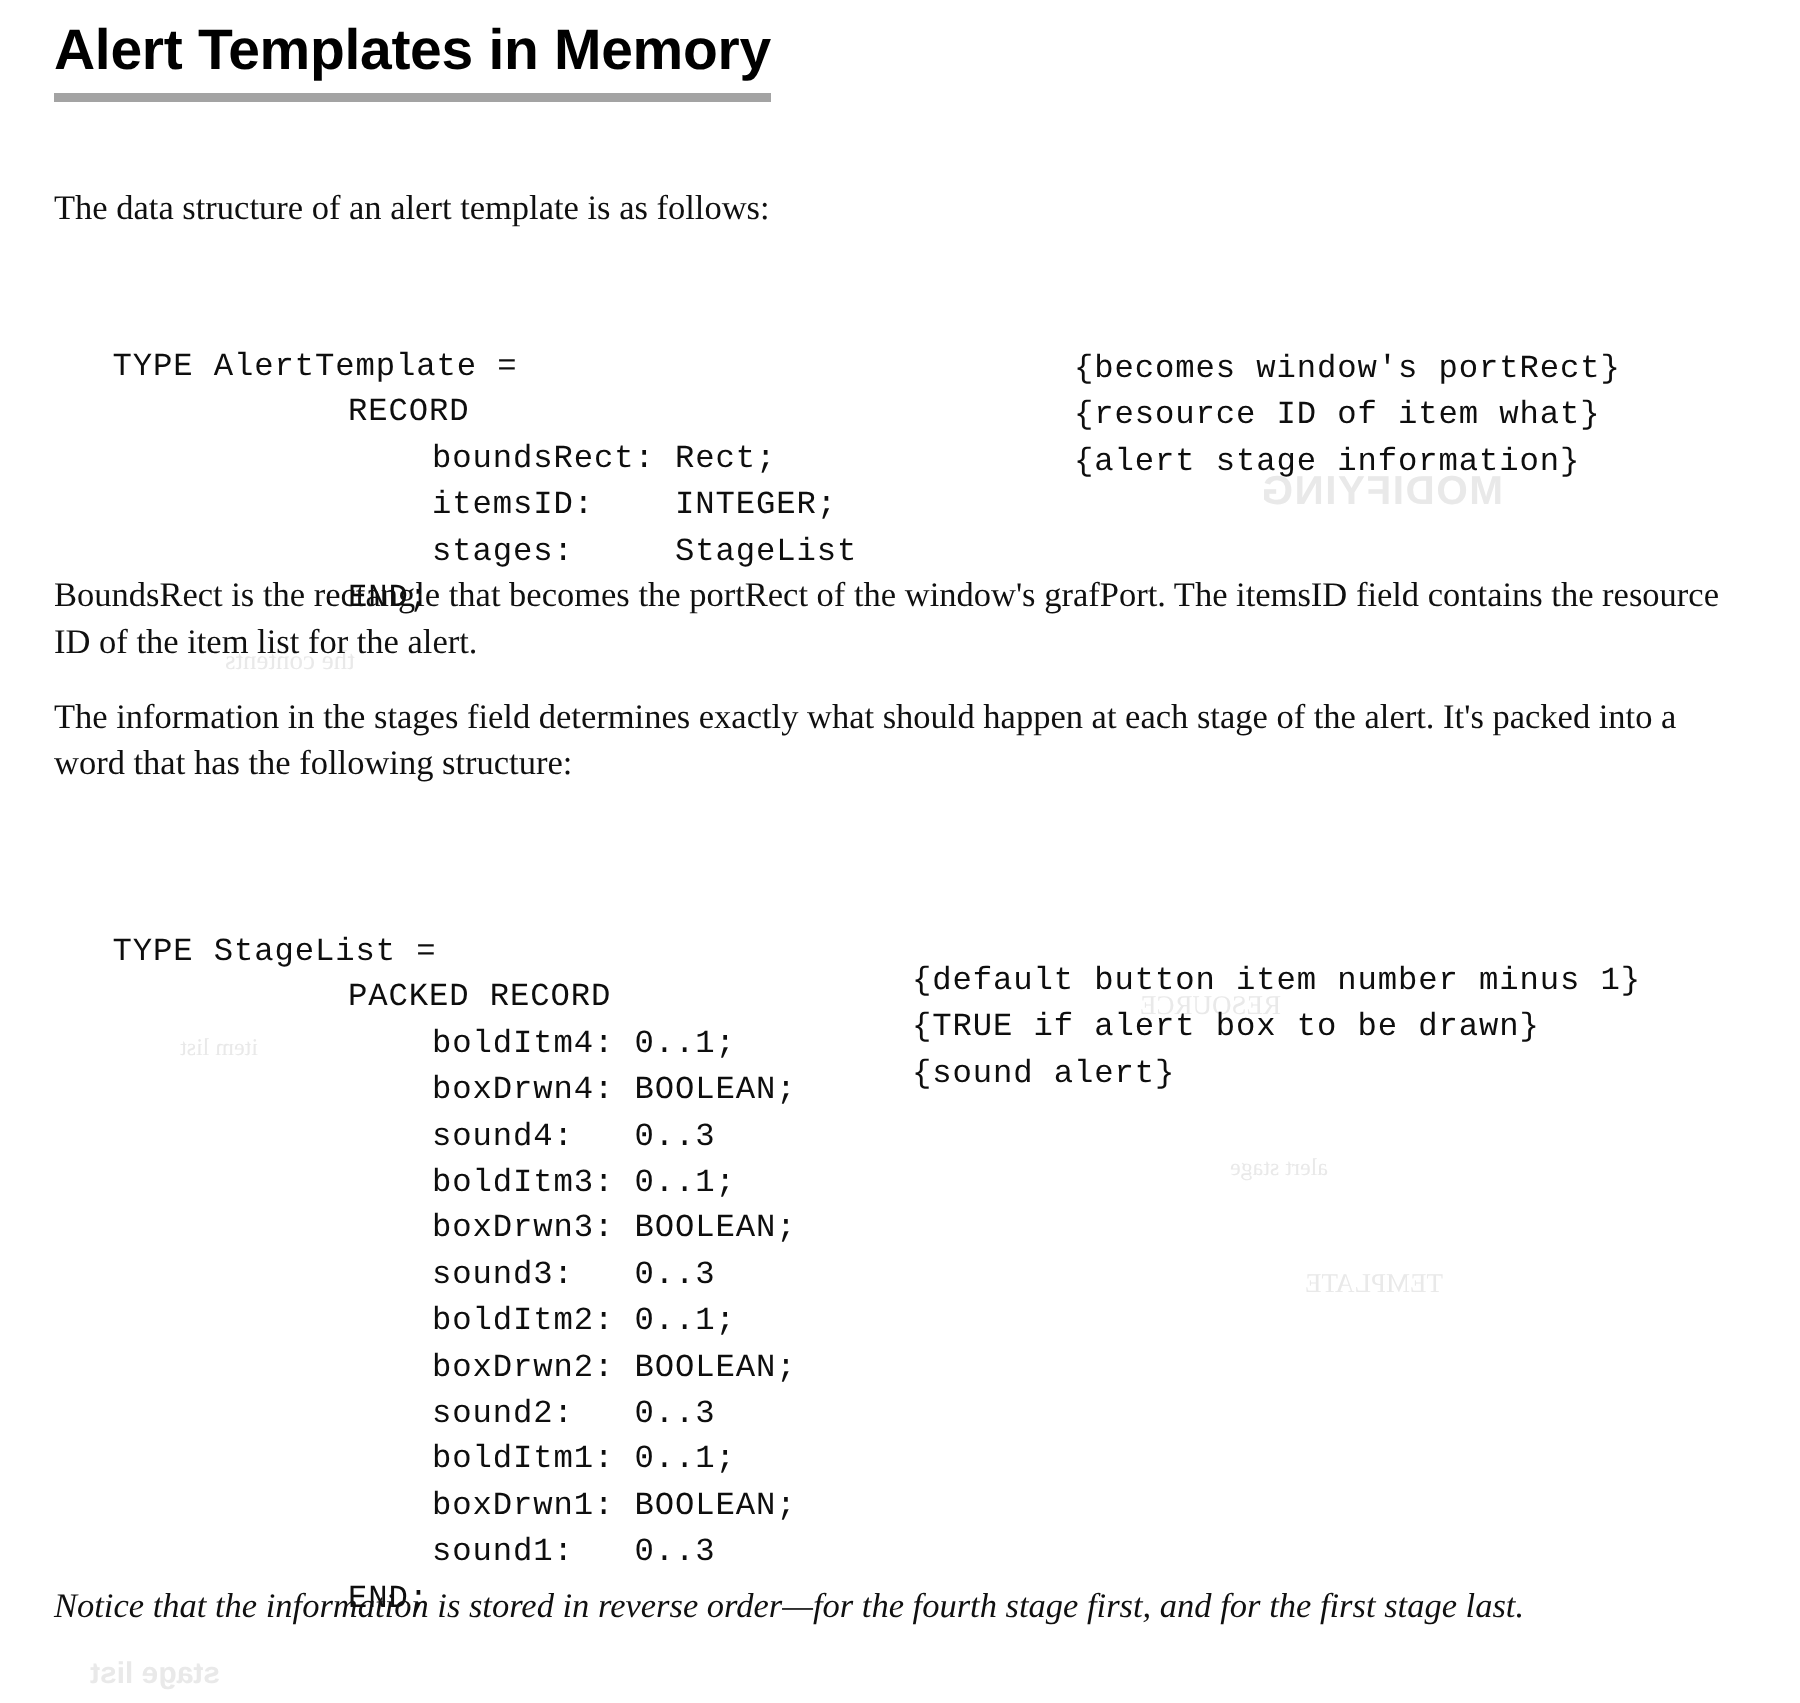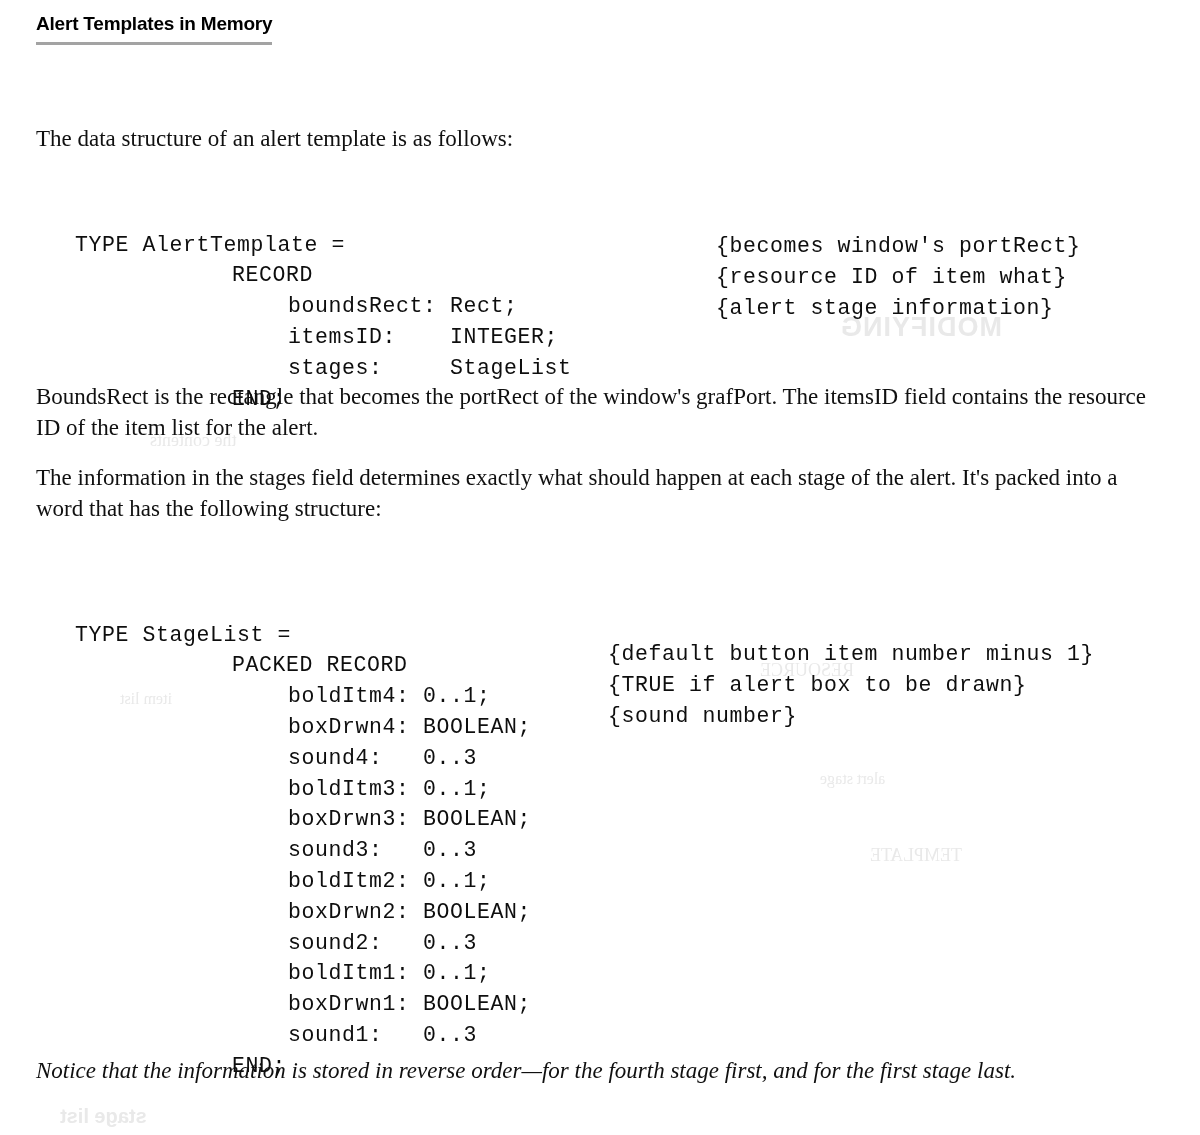--- a/index.html
+++ b/index.html
@@ -46,26 +46,26 @@
     z-index: 2;
     padding: 0;
   }
 
   .doc-heading {
     position: absolute;
     top: 14px;
     left: 36px;
     font-family: "Liberation Sans", sans-serif;
     font-weight: bold;
-    font-size: 19px;
+    font-size: 38px;
     letter-spacing: -0.2px;
     color: #000000;
     margin: 0;
     padding: 0 0 7px 0;
-    border-bottom: 3px solid #a3a3a3;
+    border-bottom: 6px solid #a3a3a3;
     display: inline-block;
     line-height: 1.08;
   }
 
   .body-par {
     position: absolute;
     left: 36px;
     width: 1132px;
     font-family: "Liberation Serif", serif;
     font-size: 23px;
@@ -141,17 +141,17 @@
   <div class="cmt-col cmt-1"><span class="code-line">{becomes window's portRect}</span><span class="code-line">{resource ID of item what}</span><span class="code-line">{alert stage information}</span></div>
 
   <p class="body-par par-2">BoundsRect is the rectangle that becomes the portRect of the window's grafPort.  The itemsID field contains the resource ID of the item list for the alert.</p>
 
   <p class="body-par par-3">The information in the stages field determines exactly what should happen at each stage of the alert.  It's packed into a word that has the following structure:</p>
 
   <div class="code-block code-2">
     <div class="code-lines"><span class="code-line i0">TYPE StageList =</span><span class="code-line i1">PACKED RECORD</span><span class="code-line i2">boldItm4: 0..1;</span><span class="code-line i2">boxDrwn4: BOOLEAN;</span><span class="code-line i2">sound4:   0..3</span><span class="code-line i2">boldItm3: 0..1;</span><span class="code-line i2">boxDrwn3: BOOLEAN;</span><span class="code-line i2">sound3:   0..3</span><span class="code-line i2">boldItm2: 0..1;</span><span class="code-line i2">boxDrwn2: BOOLEAN;</span><span class="code-line i2">sound2:   0..3</span><span class="code-line i2">boldItm1: 0..1;</span><span class="code-line i2">boxDrwn1: BOOLEAN;</span><span class="code-line i2">sound1:   0..3</span><span class="code-line i1">END;</span></div>
   </div>
 
-  <div class="cmt-col cmt-2"><span class="code-line">{default button item number minus 1}</span><span class="code-line">{TRUE if alert box to be drawn}</span><span class="code-line">{sound number}</span></div>
+  <div class="cmt-col cmt-2"><span class="code-line">{default button item number minus 1}</span><span class="code-line">{TRUE if alert box to be drawn}</span><span class="code-line">{sound alert}</span></div>
 
   <p class="body-par par-4">Notice that the information is stored in reverse order—for the fourth stage first, and for the first stage last.</p>
 
 </div>
 
 </body></html>

